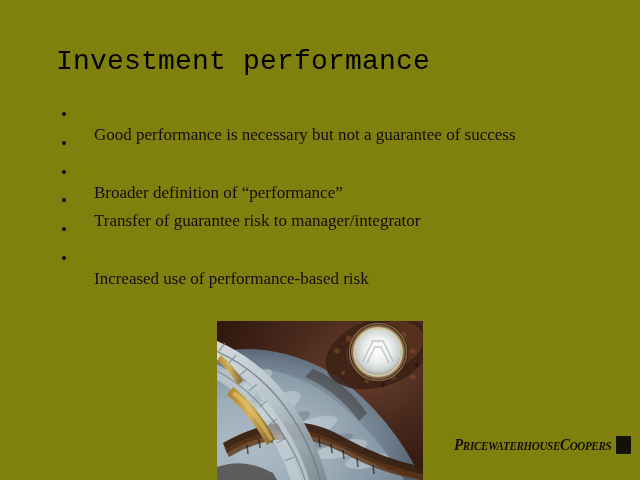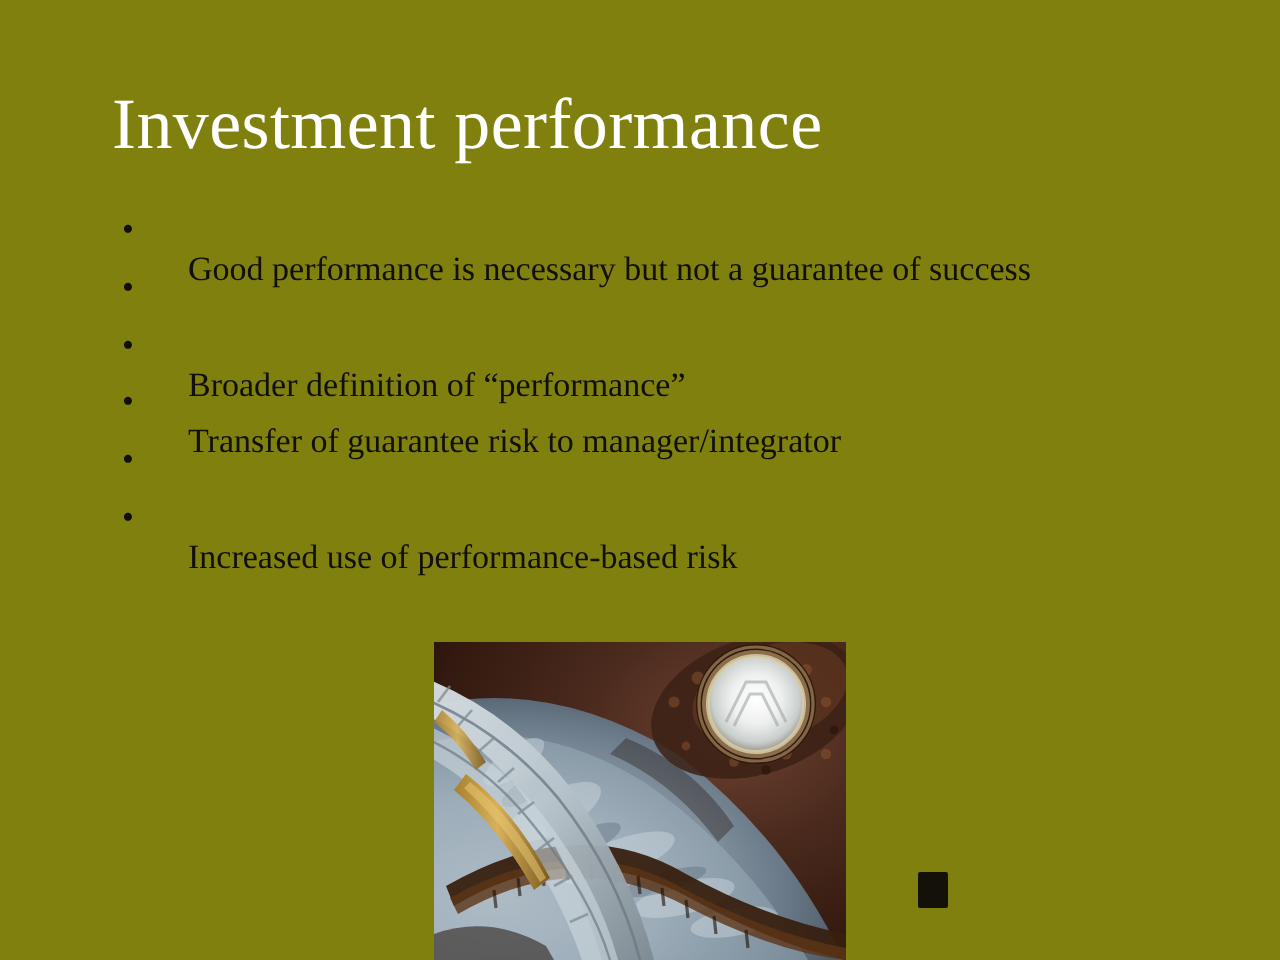--- a/index.html
+++ b/index.html
@@ -16,25 +16,25 @@
     height: 480px;
     overflow: hidden;
     background: #80800f;
   }
 
   
   #slide-title {
     position: absolute;
     left: 56px;
     top: 45px;
-    font-family: Liberation Serif, serif;
-    font-size: 36px;
+    font-family: Liberation Mono, monospace;
+    font-size: 28px;
     line-height: 34px;
     font-weight: 400;
-    color: #ffffff;
+    color: #000000;
     letter-spacing: 0.2px;
     white-space: nowrap;
   }
 
   
   #bullet-list {
     position: absolute;
     left: 58px;
     top: 103px;
     width: 540px;
@@ -297,18 +297,19 @@
         <circle cx="161" cy="31" r="28.5" fill="none" stroke="#c6a86f" stroke-width="1.6" opacity="0.55"></circle>
 
         <path d="M 96 48 Q 130 62 150 92 L 142 100 Q 120 70 88 56 Z" fill="#1c1009" opacity="0.35"></path>
 
         <path d="M 0 146 Q 28 136 56 152 L 60 159 L 0 159 Z" fill="#23140c" opacity="0.55"></path>
       </g>
     </svg>
   </div>
 
   <div id="pwc-logo">
+    <span id="pwc-wordmark">PricewaterhouseCoopers</span>
     <span id="pwc-badge">
       <span class="badge-mark">PwC</span>
     </span>
   </div>
 
 </div>
 
 </body></html>

